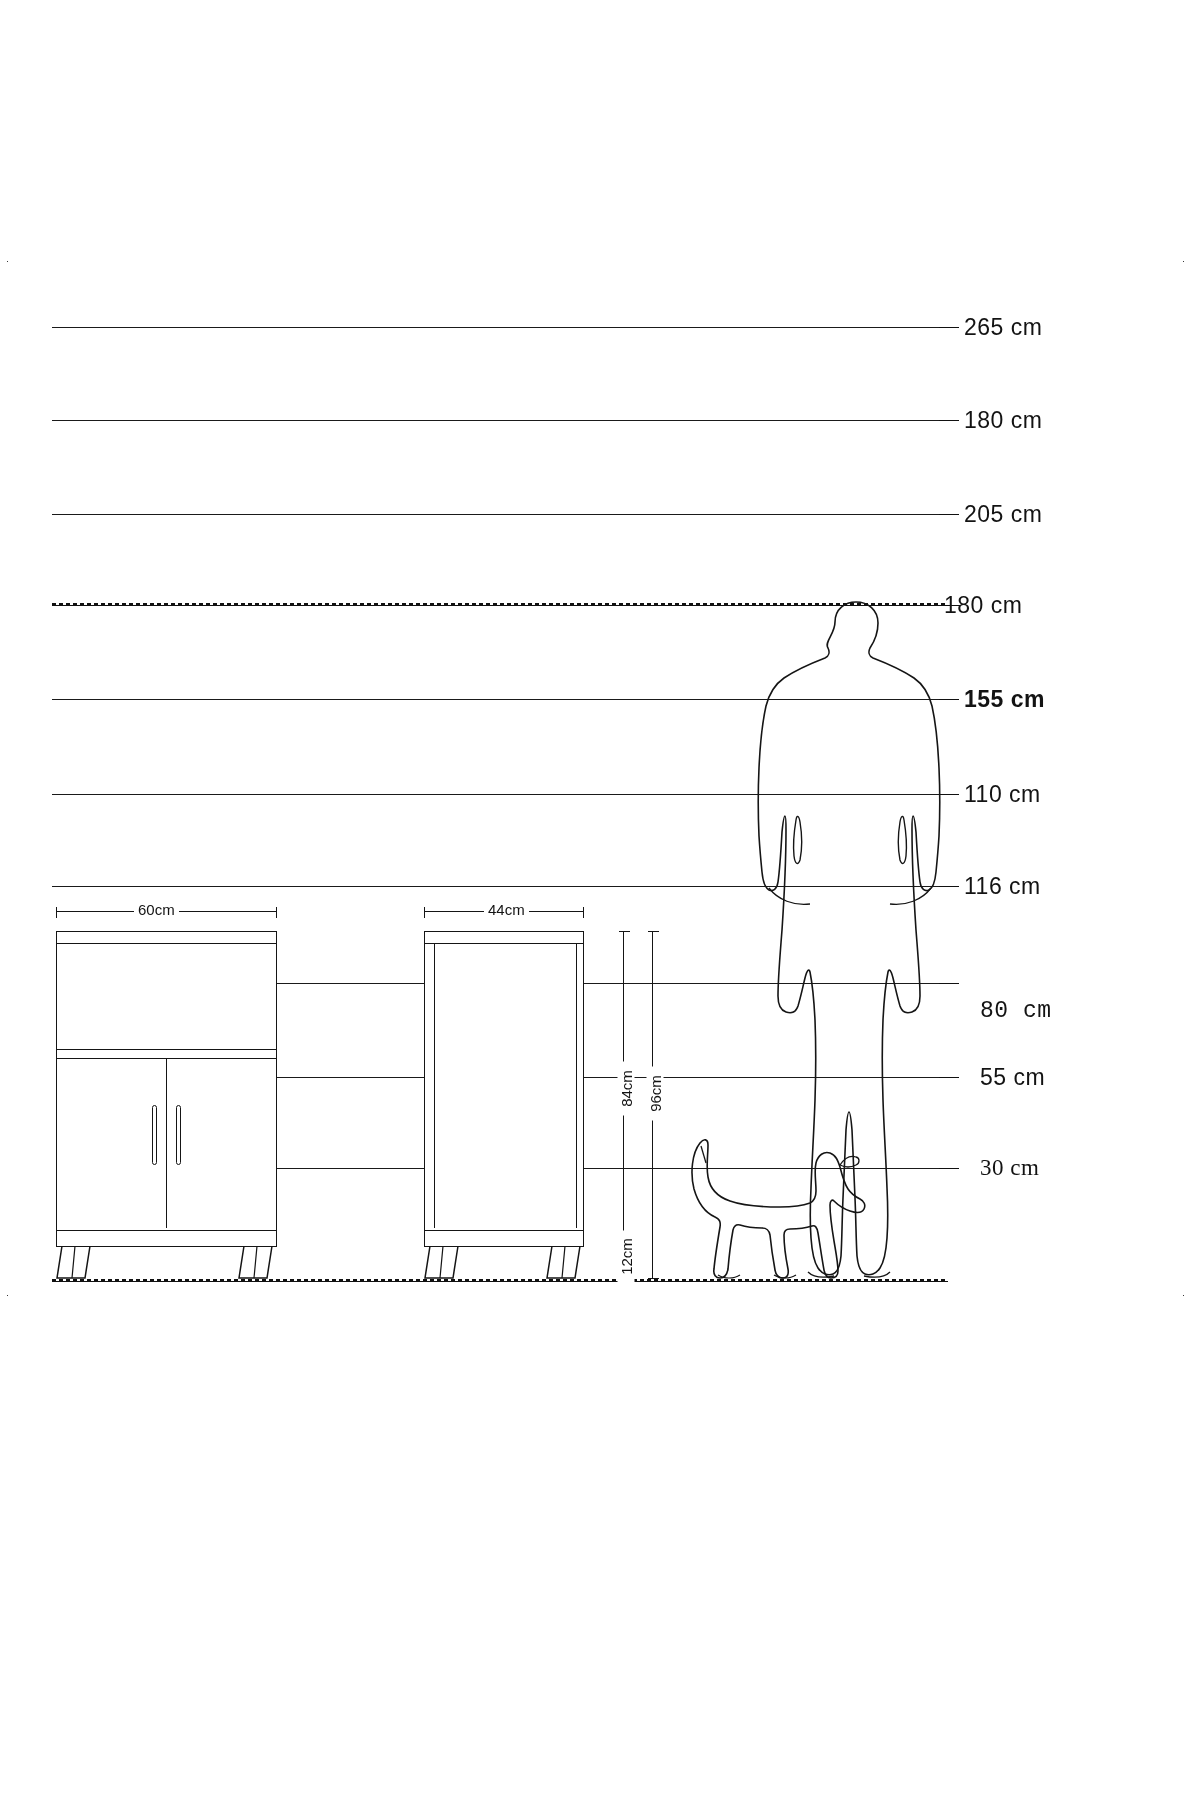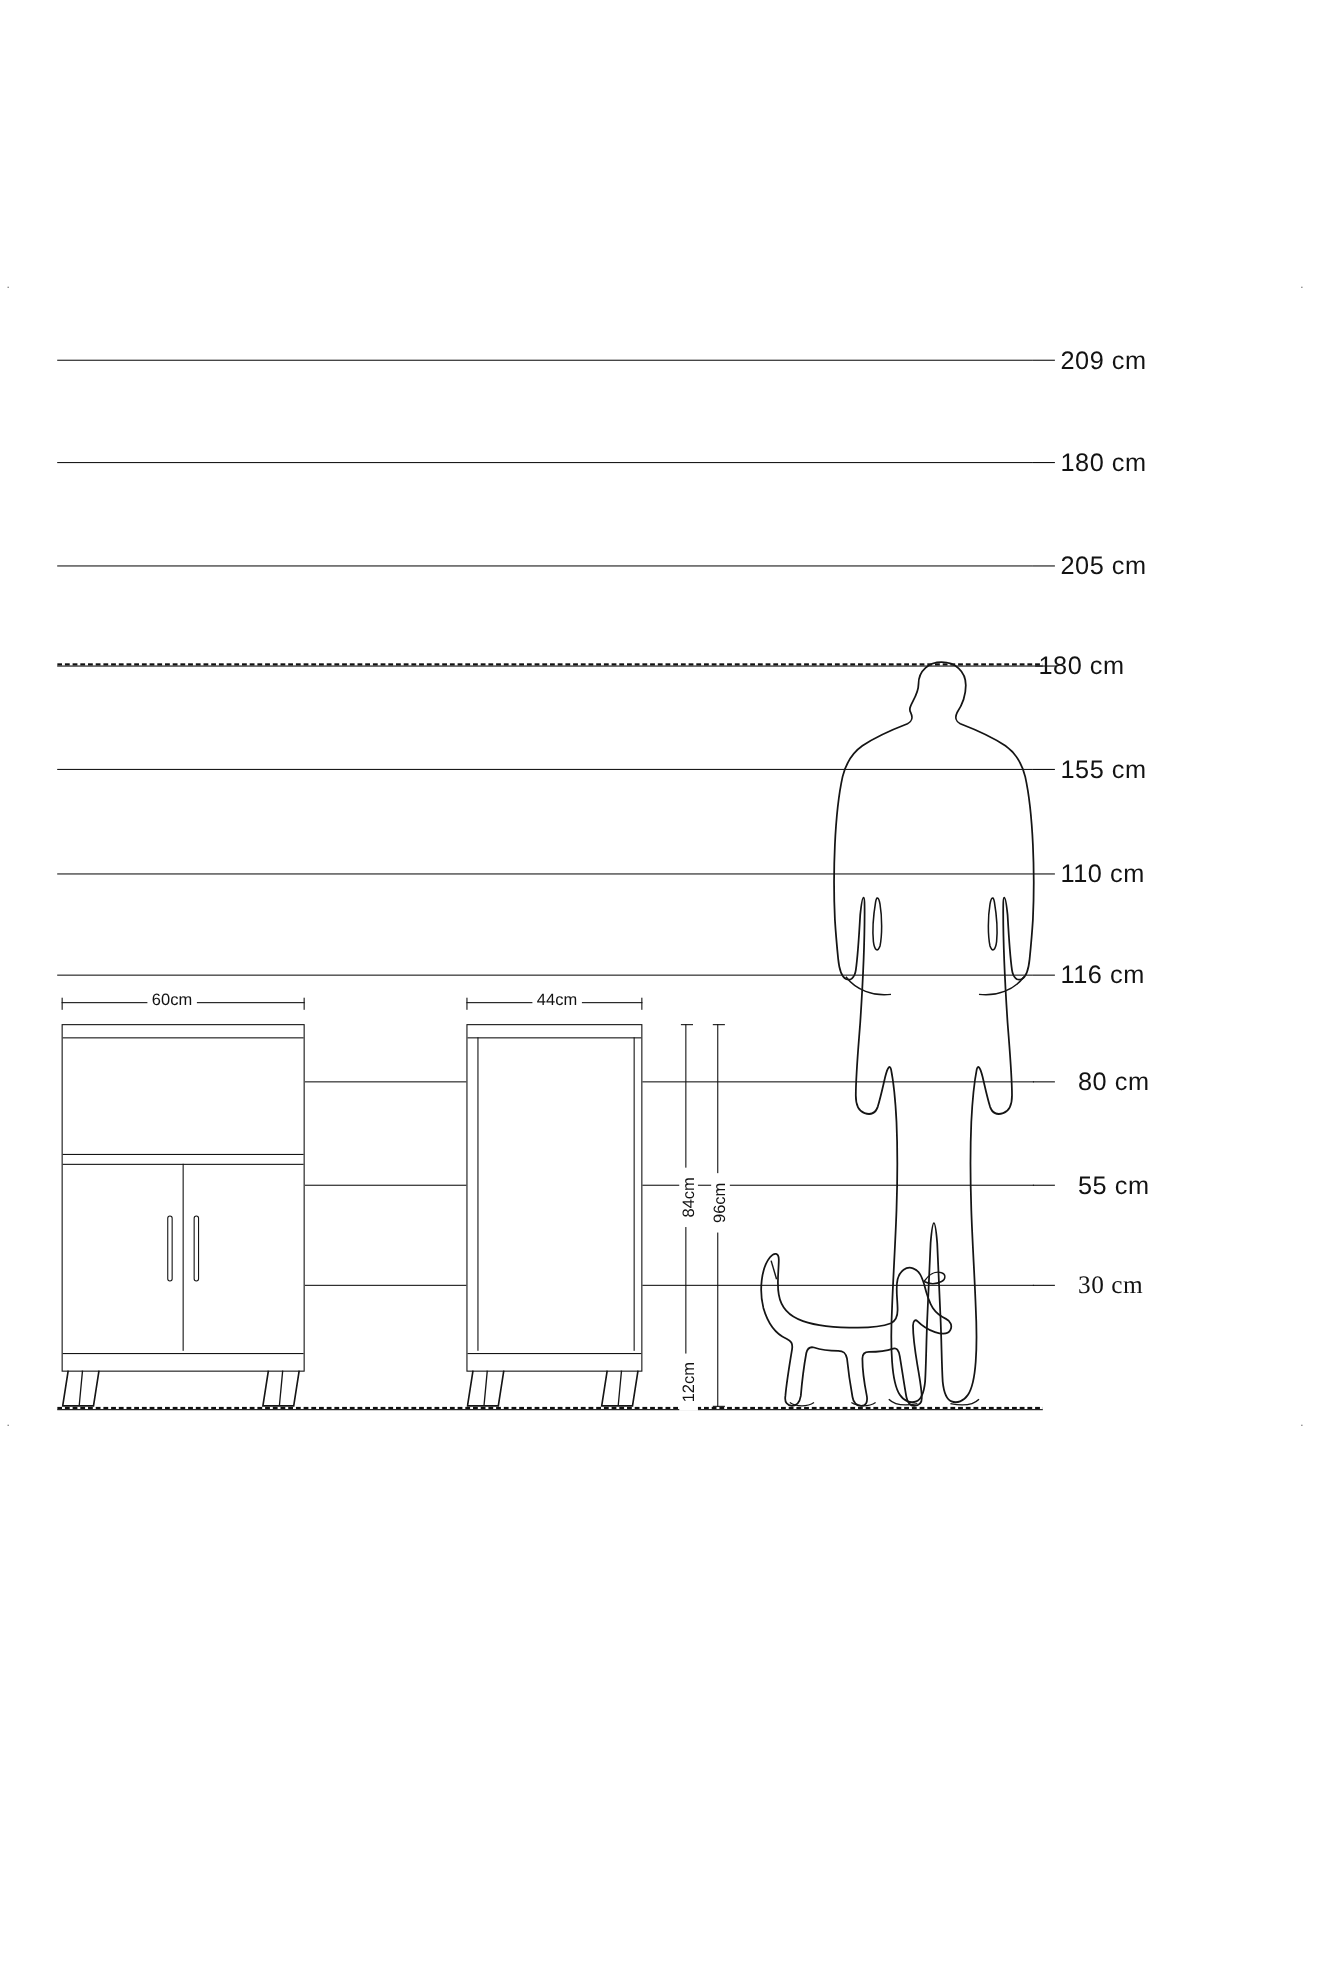--- a/index.html
+++ b/index.html
@@ -155,49 +155,49 @@
 
 <div id="stage">
 
   <div class="corner-tick" style="left:6px;  top:258px;">·</div>
   <div class="corner-tick" style="left:1182px;top:258px;">·</div>
   <div class="corner-tick" style="left:6px;  top:1292px;">·</div>
   <div class="corner-tick" style="left:1182px;top:1292px;">·</div>
 
   <div class="grid-line" style="top:327px; width:887px;"></div>
   <div class="tick-dash" style="left:939px; top:327px;"></div>
-  <div class="grid-label" style="left:964px; top:314px;">209 cm</div>
+  <div class="grid-label" style="left:964px; top:314px;">265 cm</div>
 
   <div class="grid-line" style="top:420px; width:887px;"></div>
   <div class="tick-dash" style="left:939px; top:420px;"></div>
   <div class="grid-label" style="left:964px; top:407px;">180 cm</div>
 
   <div class="grid-line" style="top:514px; width:887px;"></div>
   <div class="tick-dash" style="left:939px; top:514px;"></div>
   <div class="grid-label" style="left:964px; top:501px;">205 cm</div>
 
   <div class="dashed-line" style="top:602px; width:896px;"></div>
   <div class="tick-dash" style="left:941px; top:605px;"></div>
   <div class="grid-label" style="left:944px; top:592px;">180 cm</div>
 
   <div class="grid-line" style="top:699px; width:887px;"></div>
   <div class="tick-dash" style="left:939px; top:699px;"></div>
-  <div class="grid-label" style="left:964px; top:686px;">155 cm</div>
+  <div class="grid-label" style="left:964px; top:686px;font-weight:bold;">155 cm</div>
 
   <div class="grid-line" style="top:794px; width:887px;"></div>
   <div class="tick-dash" style="left:939px; top:794px;"></div>
   <div class="grid-label" style="left:964px; top:781px;">110 cm</div>
 
   <div class="grid-line" style="top:886px; width:887px;"></div>
   <div class="tick-dash" style="left:939px; top:886px;"></div>
   <div class="grid-label" style="left:964px; top:873px;">116 cm</div>
 
   <div class="grid-line" style="top:983px; left:277px; width:663px;"></div>
   <div class="tick-dash" style="left:939px; top:983px;"></div>
-  <div class="grid-label" style="left:980px; top:970px;">80 cm</div>
+  <div class="grid-label" style="left:980px; top:998px;font-family:Liberation Mono, monospace;">80 cm</div>
 
   <div class="grid-line" style="top:1077px; left:277px; width:663px;"></div>
   <div class="tick-dash" style="left:939px; top:1077px;"></div>
   <div class="grid-label" style="left:980px; top:1064px;">55 cm</div>
 
   <div class="grid-line" style="top:1168px; left:277px; width:663px;"></div>
   <div class="tick-dash" style="left:939px; top:1168px;"></div>
   <div class="grid-label" style="left:980px; top:1155px;font-family:Liberation Serif, serif;">30 cm</div>
 
   <div class="dashed-line" style="top:1278px; width:896px;"></div>

